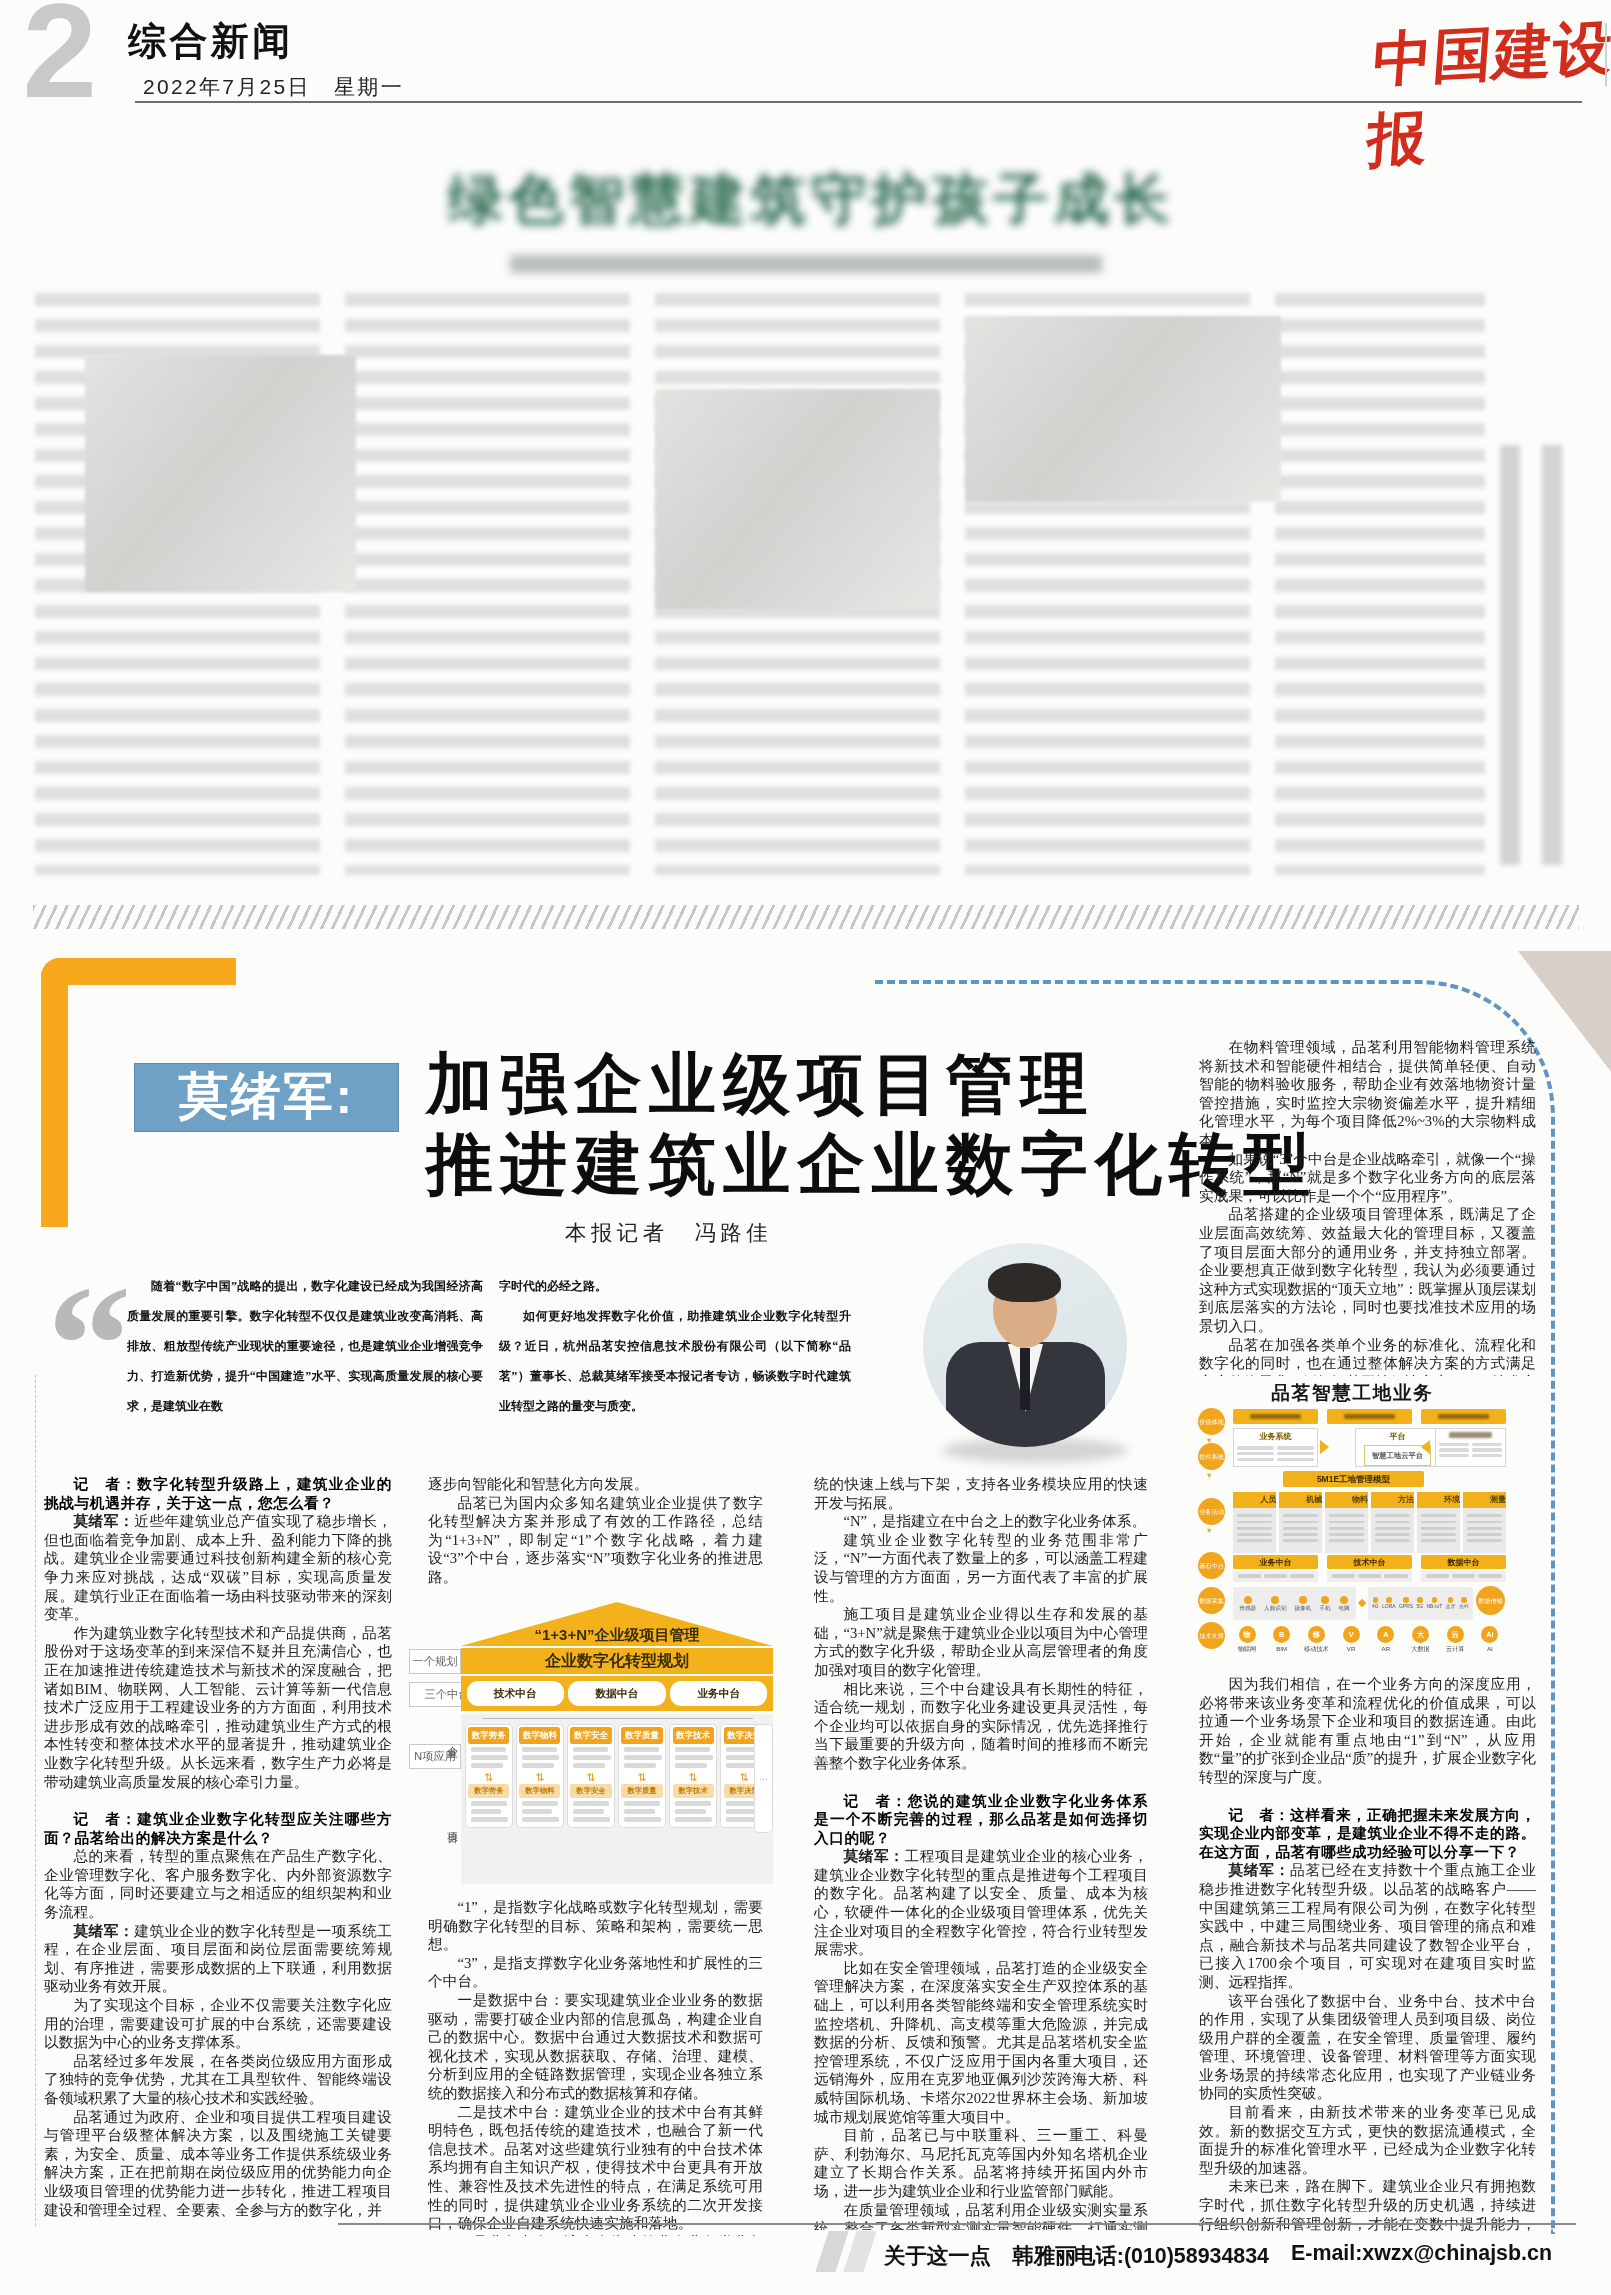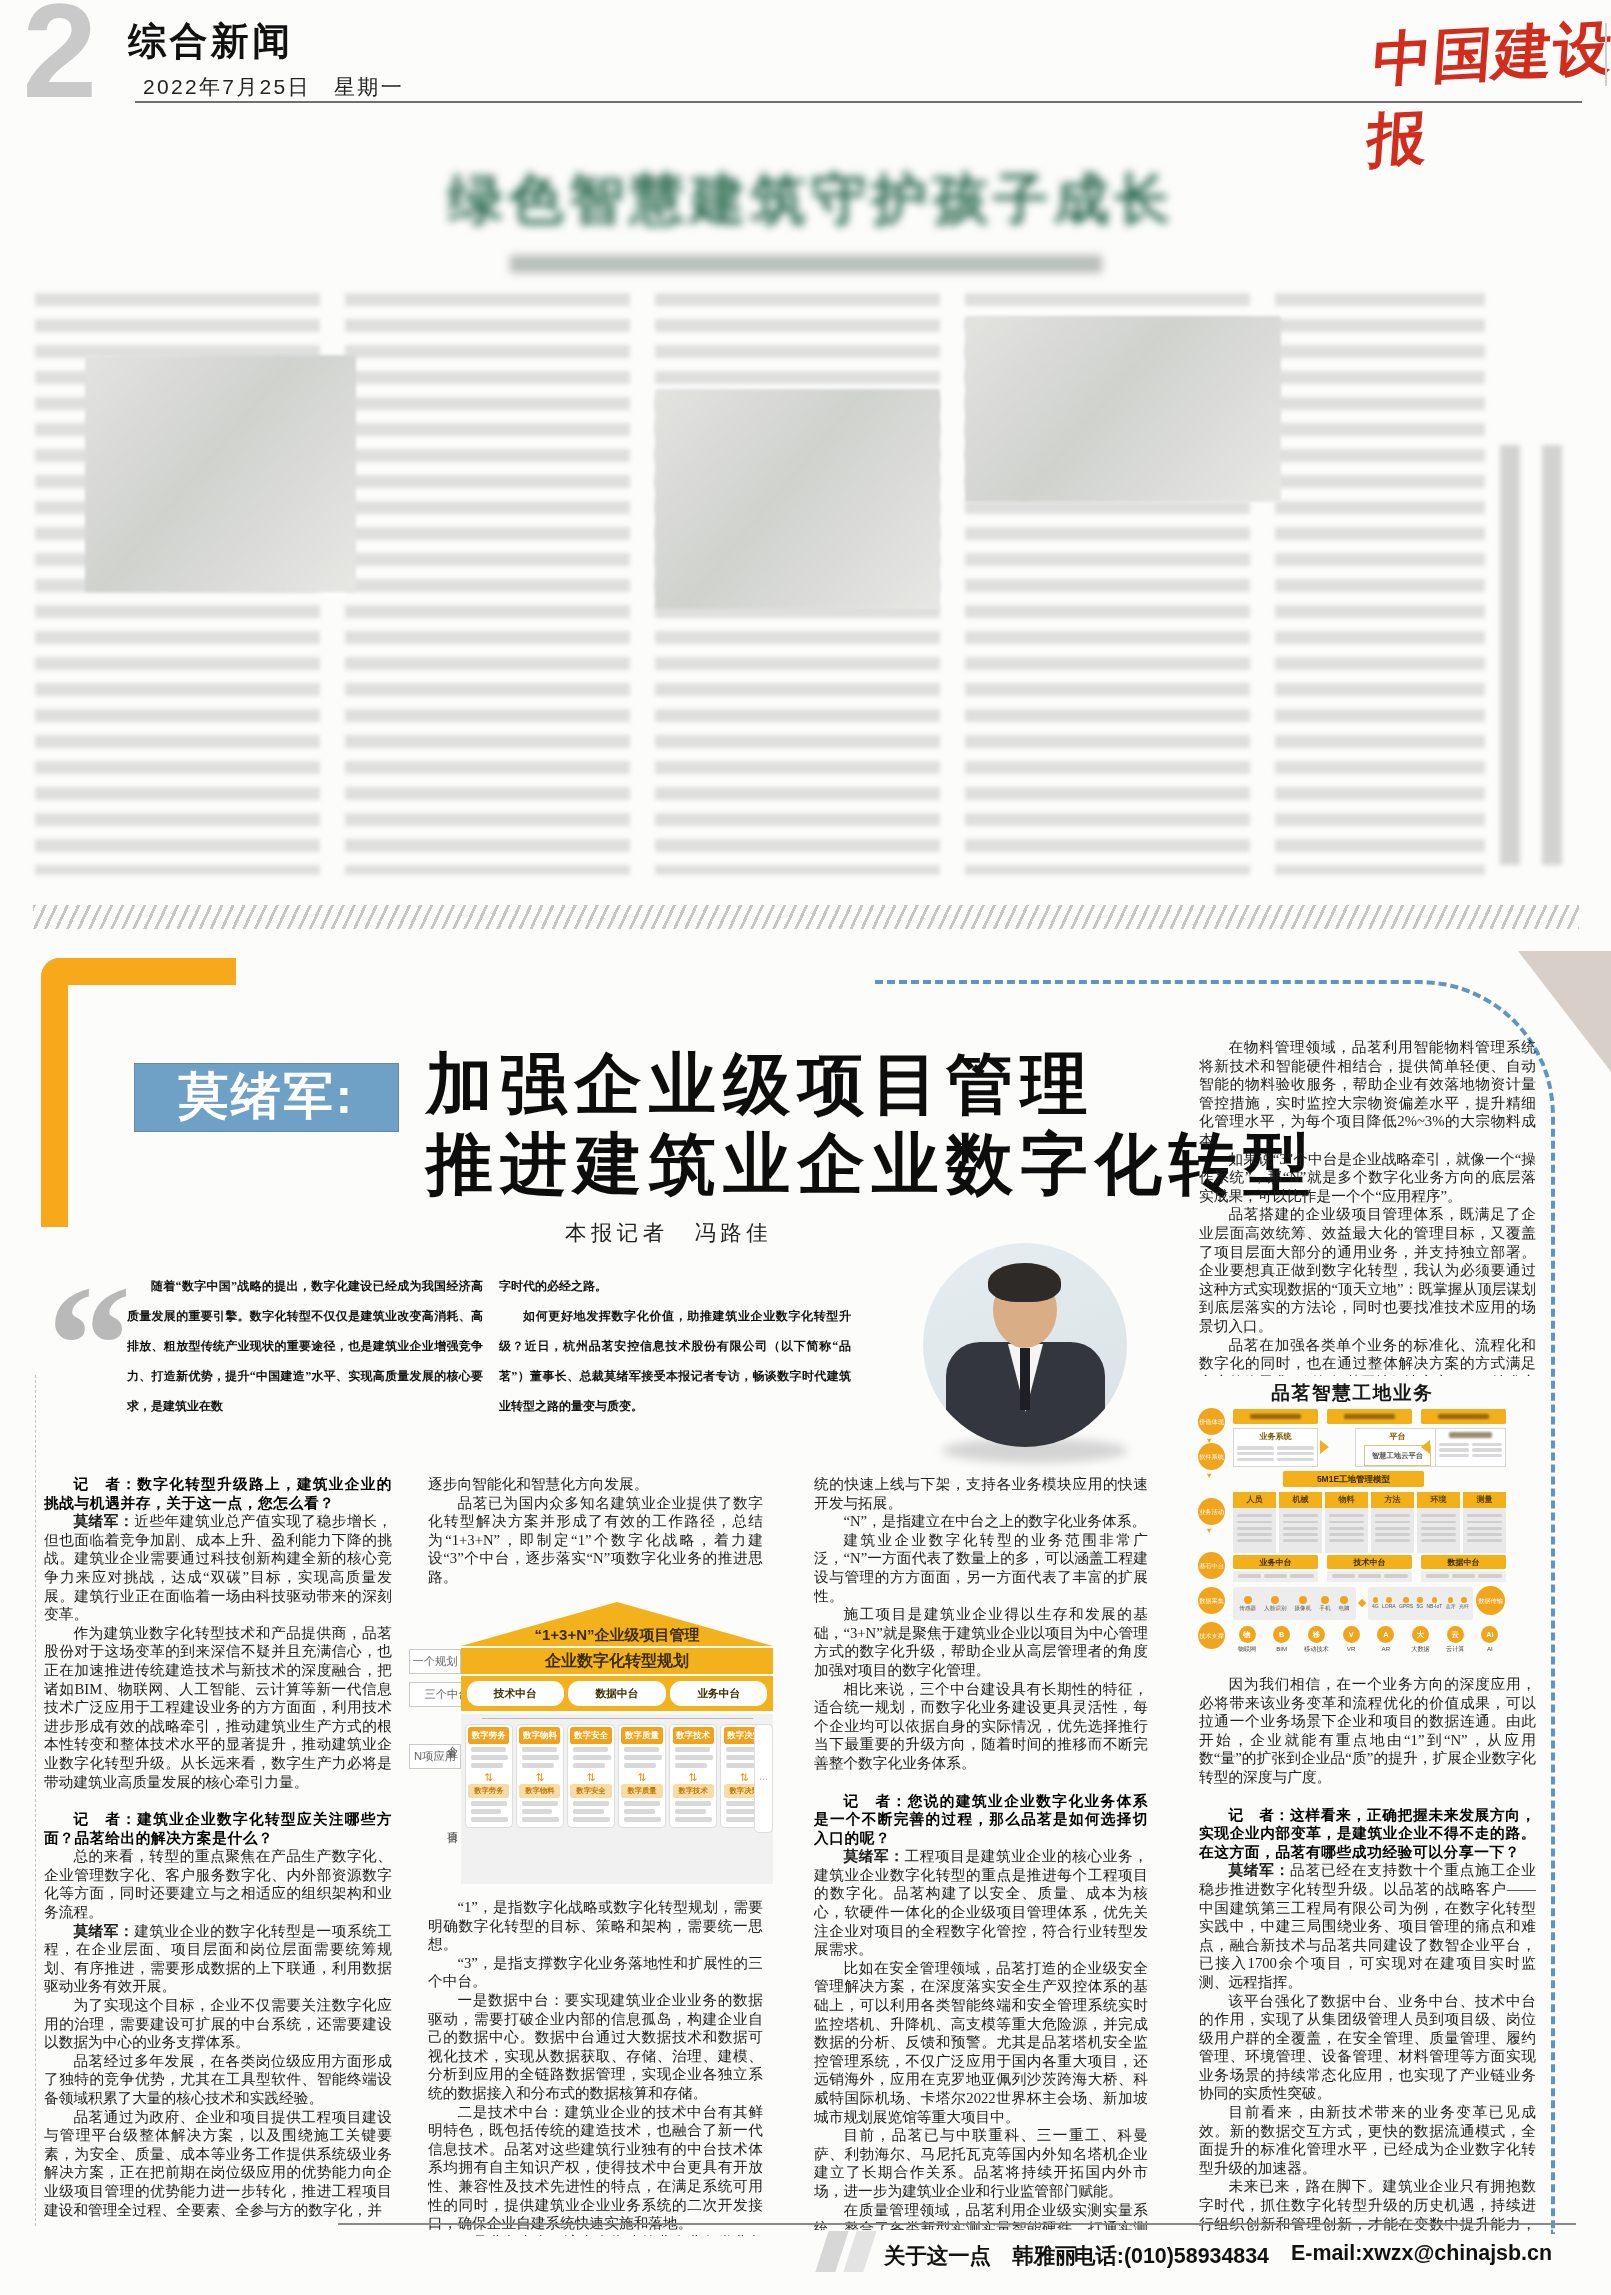--- a/index.html
+++ b/index.html
@@ -119,21 +119,21 @@
   .d2 .bcols{display:flex;gap:3.4px;margin-top:2.3px;}
   .d2 .bcols>div{flex:1;}
   .d2 .bcols .gbar{height:3.4px;margin:2.3px 0;}
   .d2 .platf{margin:3.4px 4.5px 0;border:0.6px solid #e3c27a;font-size:7.3px;font-weight:800;color:#555;
              text-align:center;padding:4.5px 0;}
   .d2 .arr{position:absolute;top:60px;width:0;height:0;border-top:7.3px solid transparent;border-bottom:7.3px solid transparent;}
   .d2 .model{position:absolute;left:85px;top:91px;width:141px;height:16px;background:#f2b01a;border-radius:1.7px;
              text-align:center;line-height:16px;font-size:8.5px;font-weight:800;color:#3c2d00;}
   .d2 .ecards{position:absolute;left:35px;top:112px;width:273px;display:flex;gap:2.8px;}
   .d2 .ecard{flex:1;}
-  .d2 .e-h{background:#f2b01a;color:#5a4300;font-size:8px;font-weight:800;text-align:center;padding:2.3px 0;}
+  .d2 .e-h{background:#f2b01a;color:#5a4300;font-size:8px;font-weight:800;text-align:right;padding:2.3px 0;}
   .d2 .e-b{background:#e9e9e9;height:45px;padding:3.4px 2.8px;box-sizing:border-box;}
   .d2 .e-b .gbar{height:2.8px;margin:3.4px 1.1px;background:#cfcfcf;}
   .d2 .mids{position:absolute;left:35px;top:175px;width:273px;display:flex;gap:9px;}
   .d2 .mid{flex:1;}
   .d2 .m-h{background:#f2b01a;color:#3c2d00;font-size:8px;font-weight:800;text-align:center;padding:1.7px 0;border-radius:1.7px;}
   .d2 .m-b{background:#eee;height:11.3px;margin-top:1.7px;display:flex;gap:2.8px;padding:3.4px 4.5px 0;box-sizing:border-box;}
   .d2 .m-b .gbar{flex:1;height:3.4px;background:#cfcfcf;}
   .d2 .panel{position:absolute;top:207px;height:33px;background:#ededed;border-radius:2.3px;
              display:flex;align-items:center;justify-content:space-around;padding:0 2.3px;box-sizing:border-box;}
   .d2 .dv{text-align:center;font-size:5.6px;color:#555;line-height:1.1;}

